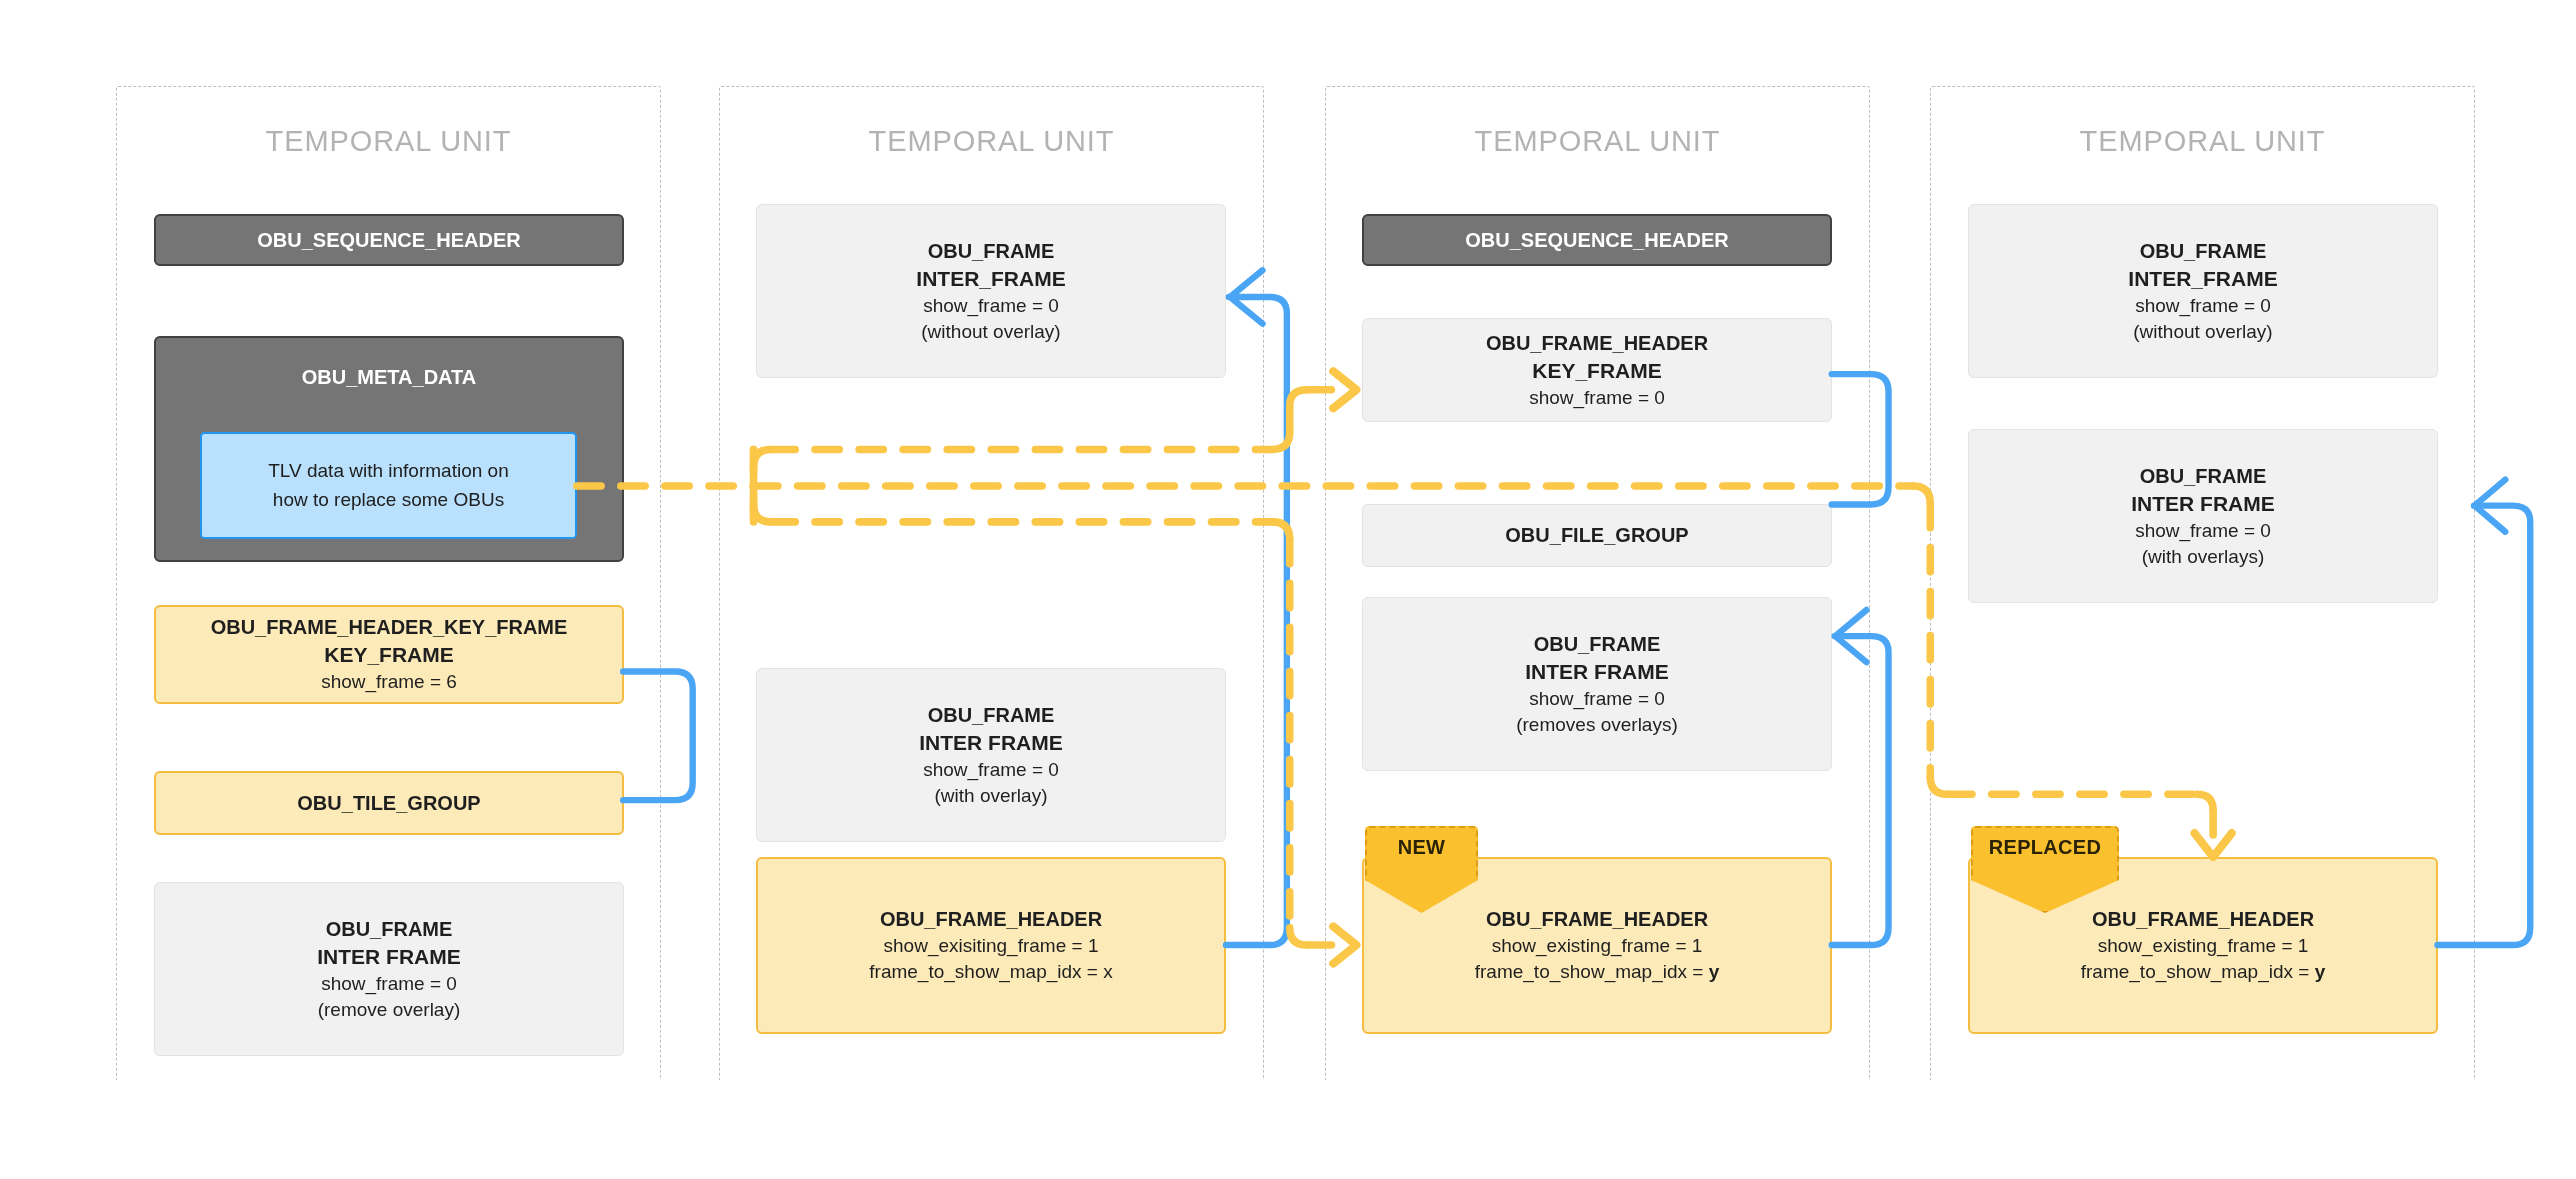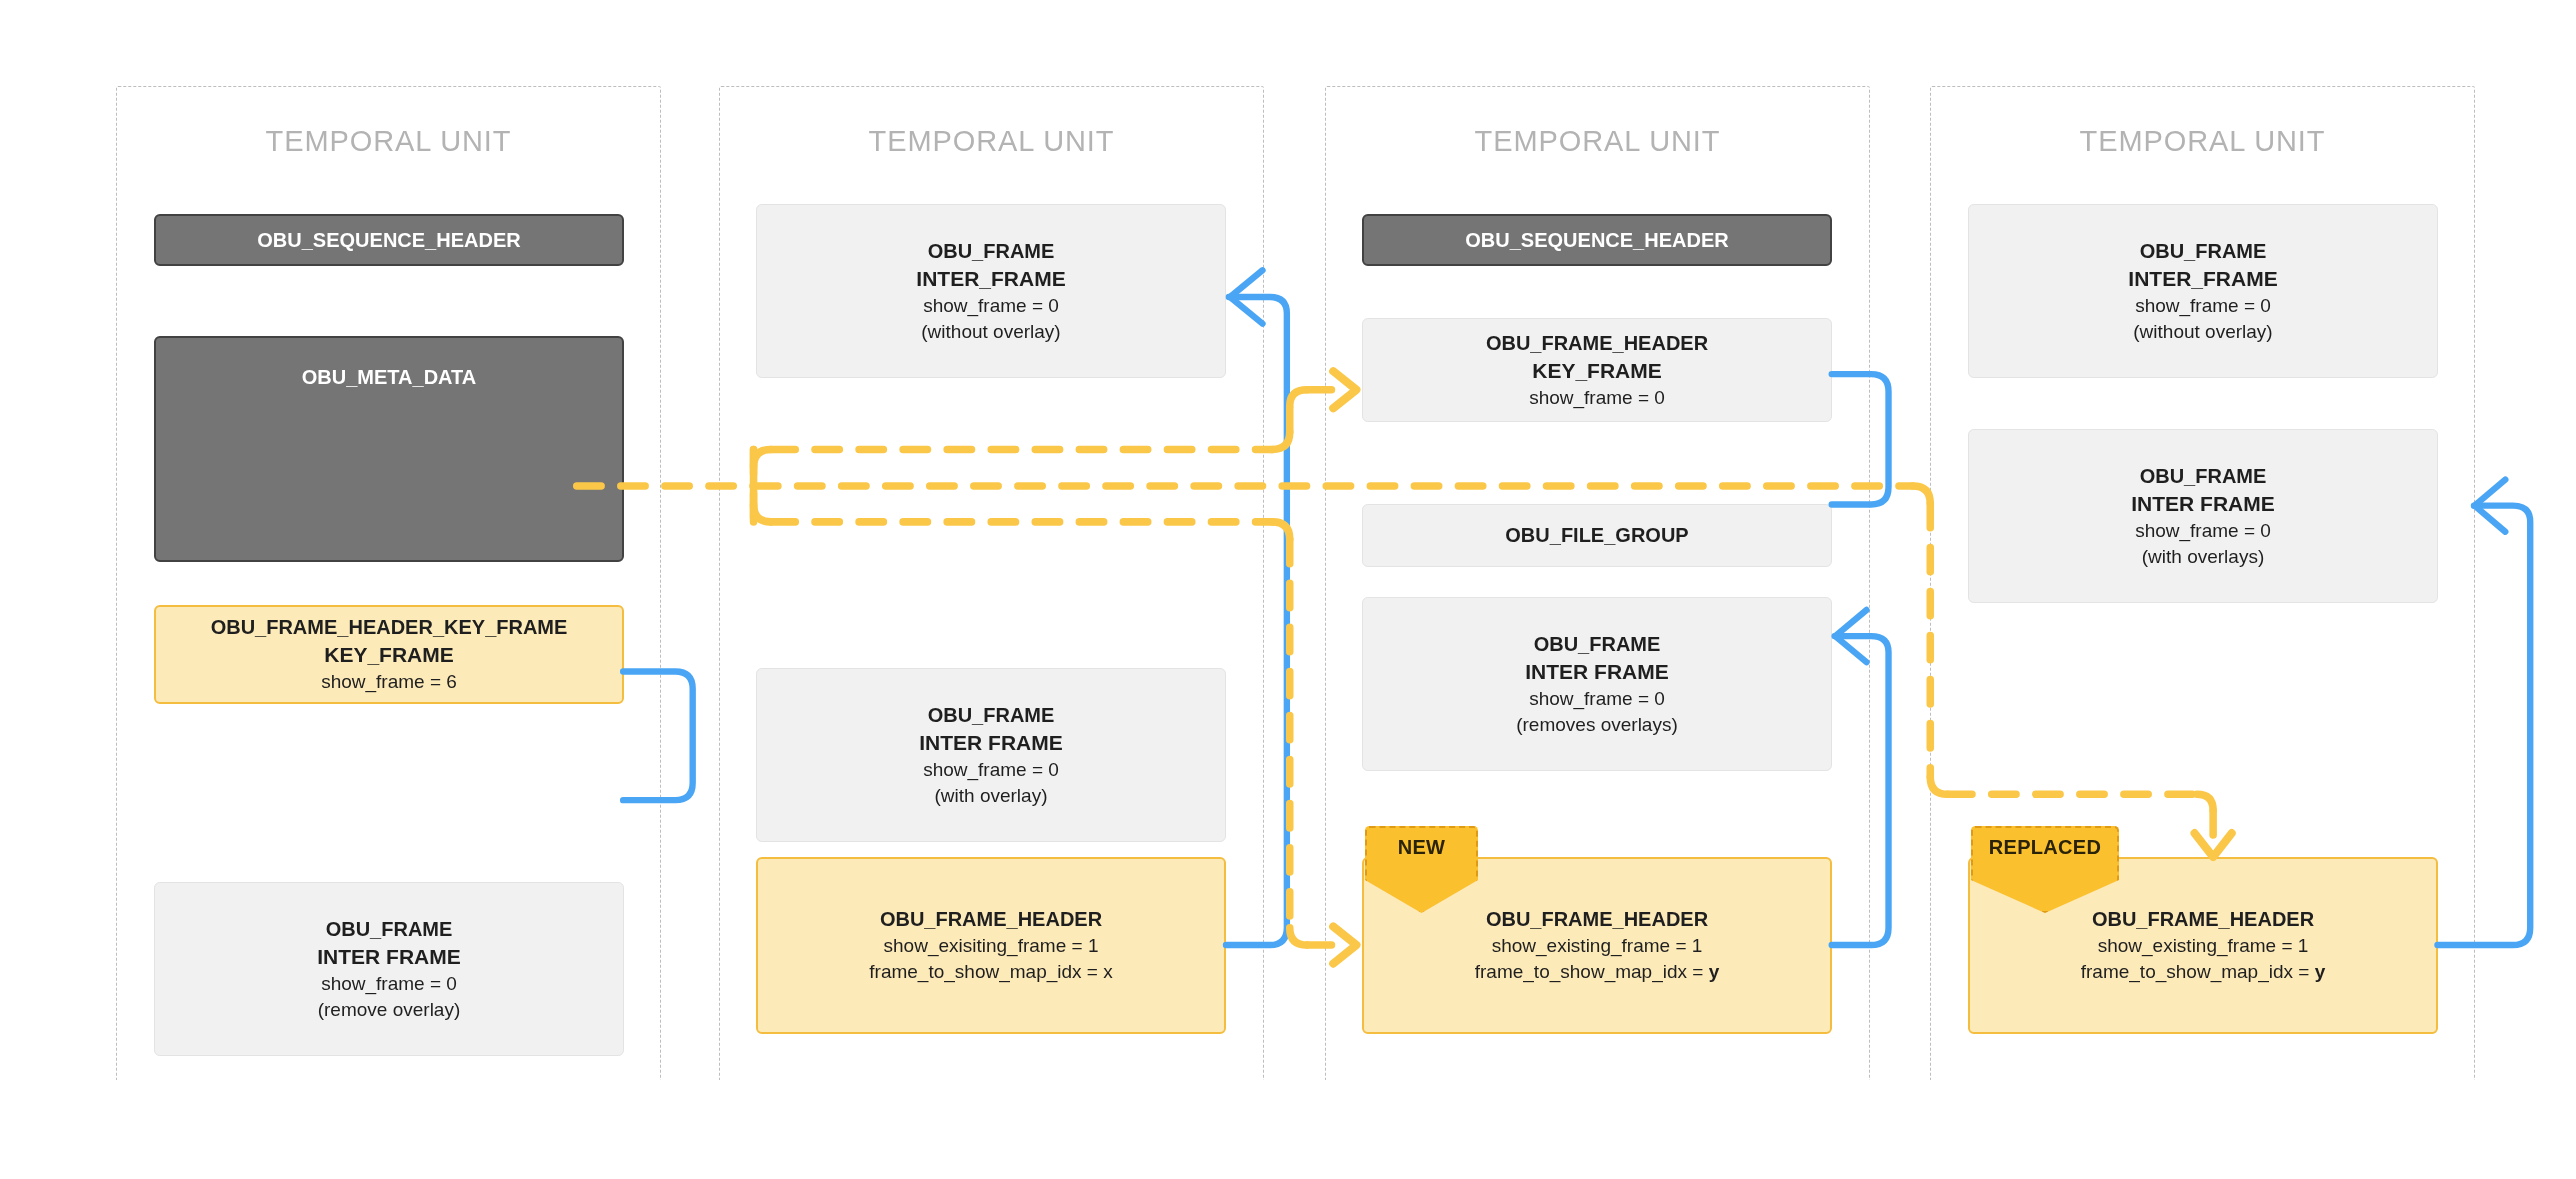--- a/index.html
+++ b/index.html
@@ -50,27 +50,34 @@
     <div class="tu-title" style="top:38px;">TEMPORAL UNIT</div>
   </div>
 
   <div class="obu dark" style="left:154px;top:214px;width:470px;height:52px;">
     <div class="l1">OBU_SEQUENCE_HEADER</div>
   </div>
 
   <div class="obu dark" style="left:154px;top:336px;width:470px;height:226px;justify-content:flex-start;padding-top:26px;">
     <div class="l1">OBU_META_DATA</div>
   </div>
+  <div class="tlv" style="left:200px;top:432px;width:377px;height:107px;">
+    <div>TLV data with information on</div>
+    <div>how to replace some OBUs</div>
+  </div>
 
   <div class="obu amber" style="left:154px;top:605px;width:470px;height:99px;">
     <div class="l1">OBU_FRAME_HEADER_KEY_FRAME</div>
     <div class="l2">KEY_FRAME</div>
     <div class="l3">show_frame = 6</div>
   </div>
 
+  <div class="obu amber" style="left:154px;top:771px;width:470px;height:64px;">
+    <div class="l1">OBU_TILE_GROUP</div>
+  </div>
 
   <div class="obu grey" style="left:154px;top:882px;width:470px;height:174px;">
     <div class="l1">OBU_FRAME</div>
     <div class="l2">INTER FRAME</div>
     <div class="l3">show_frame = 0</div>
     <div class="l4">(remove overlay)</div>
   </div>
 
   <div class="tu" style="left:719px;top:86px;width:545px;height:1003px;">
     <div class="tu-title" style="top:38px;">TEMPORAL UNIT</div>

